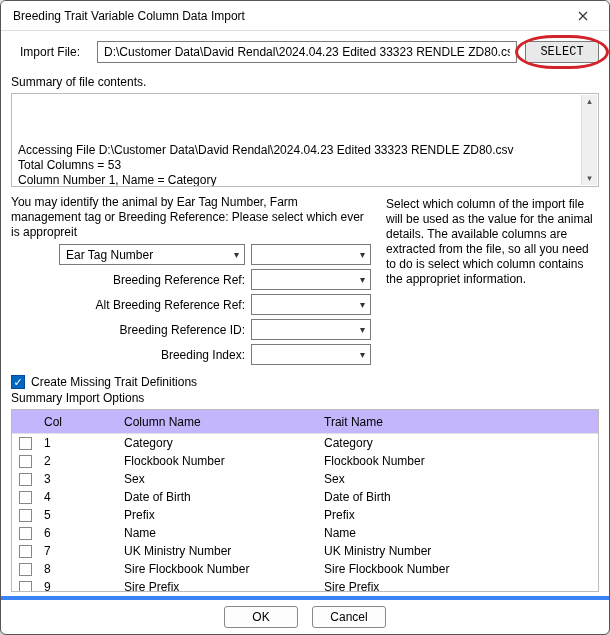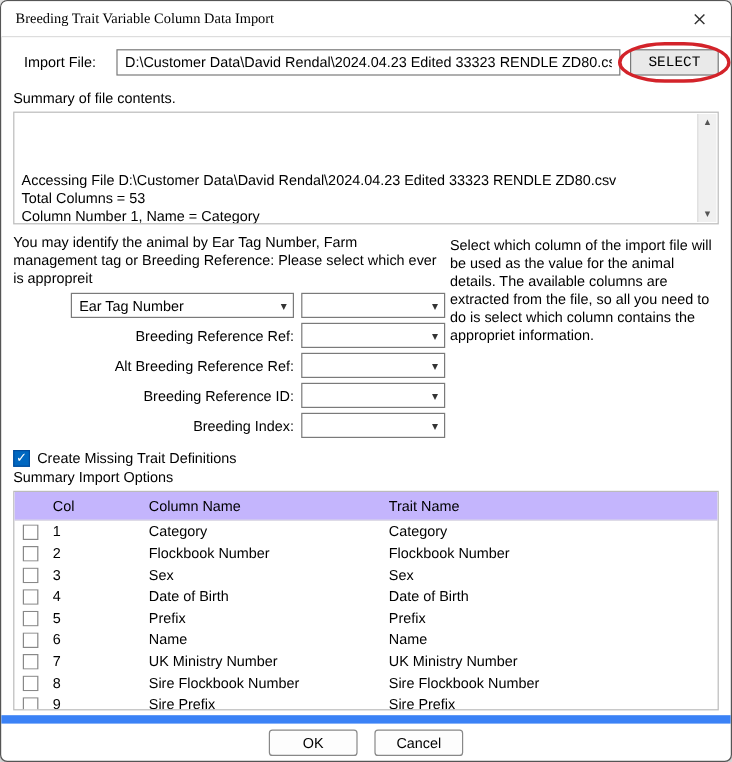--- a/index.html
+++ b/index.html
@@ -18,21 +18,20 @@
     box-shadow: 0 2px 10px rgba(0,0,0,.3);
     display: flex; flex-direction: column;
     overflow: hidden;
   }
   .titlebar {
     height: 30px;
     display: flex; align-items: center;
     padding: 0 8px 0 12px;
     border-bottom: 1px solid #ddd;
     background: #fff;
-    font-family: Liberation Serif, serif;
   }
   .titlebar .title { flex: 1; font-size: 12px; }
   .titlebar .close {
     width: 36px; height: 22px;
     display: flex; align-items: center; justify-content: center;
     font-size: 13px; color: #333;
     cursor: pointer;
   }
 
   .body { flex: 1; padding: 6px 10px 4px 10px; overflow: hidden; display:flex; flex-direction:column; }
@@ -73,21 +72,21 @@
     line-height: 15px;
   }
   .summary-box::after {
     content:""; position:absolute; right:1px; top:1px; bottom:1px; width:15px;
     background:#f0f0f0; border-left:1px solid #ddd;
   }
   .scroll-up, .scroll-down { position:absolute; right:3px; width:11px; height:11px; font-size:9px; text-align:center; line-height:11px; color:#555; z-index:2; }
   .scroll-up{ top:2px; } .scroll-down{ bottom:2px; }
 
   .mid {
-    display: flex; gap: 4px; margin-top: 8px;
+    display: flex; gap: 15px; margin-top: 8px;
   }
   .mid-left { flex: 0 0 360px; }
   .mid-right { flex: 1; padding: 2px 4px 0 0; line-height: 15px; }
 
   .hint { line-height: 15px; margin-bottom: 4px; padding-right:4px; }
 
   .form-row {
     display: flex; align-items: center; gap: 6px;
     margin-bottom: 4px;
     margin-left: 48px;
@@ -121,21 +120,21 @@
   .c1 { width:80px; }
   .c2 { width:200px; }
   .c3 { flex:1; }
   .trow { height:18px; }
   .rchk {
     width:13px; height:13px; border:1px solid #888; background:#fff;
   }
 
   .footer {
     height:38px; display:flex; align-items:center; justify-content:center; gap:14px;
-    border-top:7px solid #3b82f6;
+    border-top:4px solid #3b82f6;
   }
   .btn {
     height:22px; min-width:74px; padding:0 14px;
     border:1px solid #888; background:#fdfdfd; font:inherit; cursor:pointer;
     border-radius:3px;
   }
 </style>
 </head>
 <body>
 

